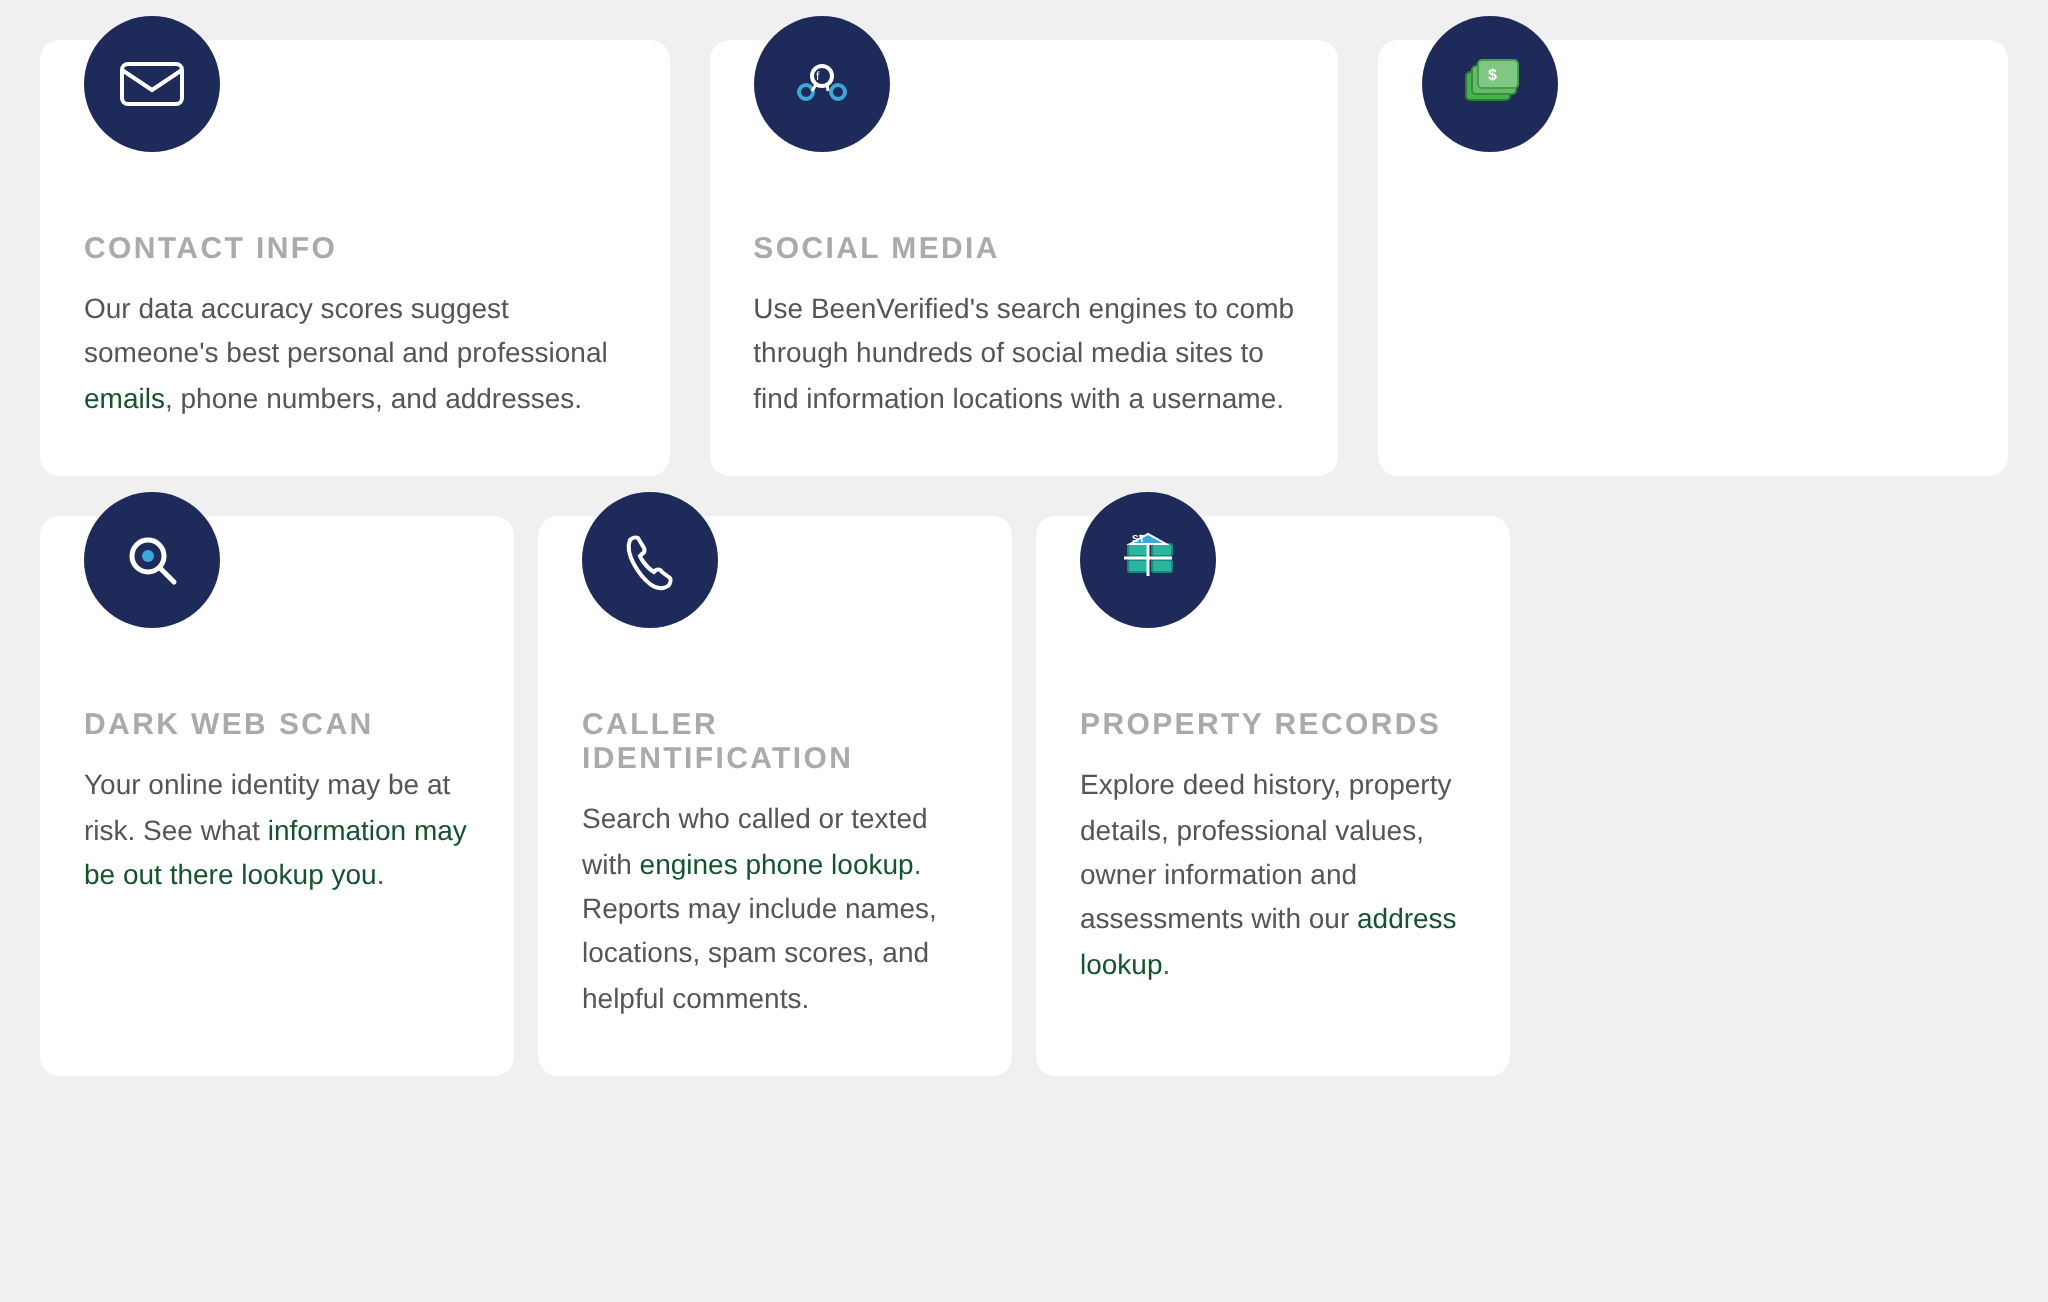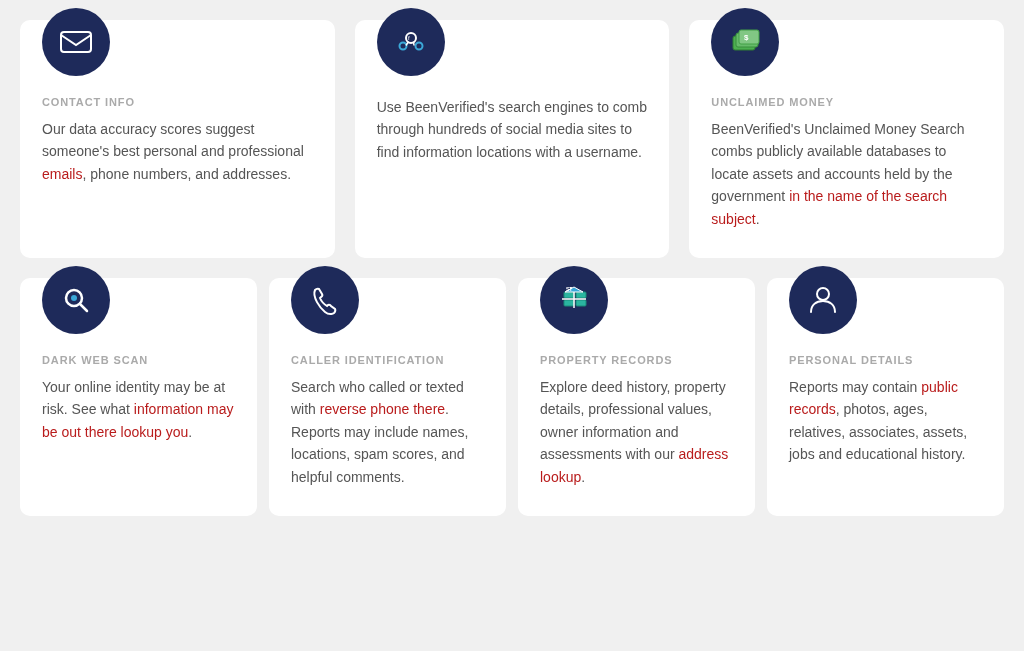--- a/index.html
+++ b/index.html
@@ -38,34 +38,35 @@
       justify-content: center;
       margin-bottom: 18px;
       position: relative;
       top: -36px;
       margin-bottom: 0;
     }
     .card-body {
       margin-top: -16px;
     }
     .card-category {
-      font-size: 11px;
+      font-size: 15px;
       font-weight: 700;
       letter-spacing: 0.08em;
       color: #aaa;
       text-transform: uppercase;
       margin-bottom: 10px;
+      margin-top: 20px;
     }
     .card-text {
       font-size: 14px;
       line-height: 1.6;
       color: #555;
     }
     .card-text a {
-      color: #b91c1c;
+      color: #14532d;
       text-decoration: none;
     }
 
     
     .icon-svg {
       width: 36px;
       height: 36px;
     }
   </style>
 </head>
@@ -89,35 +90,32 @@
         <div class="icon-wrap">
           <svg class="icon-svg" viewBox="0 0 36 36" fill="none" xmlns="http://www.w3.org/2000/svg">
       <circle cx="18" cy="14" r="5" stroke="white" stroke-width="2" fill="none"></circle>
       <circle cx="10" cy="22" r="3.5" stroke="#3ba8d8" stroke-width="2" fill="none"></circle>
       <circle cx="26" cy="22" r="3.5" stroke="#3ba8d8" stroke-width="2" fill="none"></circle>
       <path d="M13 21.5L15.5 17.5M21 21.5L20.5 17.5" stroke="white" stroke-width="1.5"></path>
       <text x="15" y="16" font-size="6" fill="white" font-family="Arial">f</text>
     </svg>
         </div>
         <div class="card-body">
+          <div class="card-category">SOCIAL MEDIA</div>
           <div class="card-text">Use BeenVerified's search engines to comb through hundreds of social media sites to find information locations with a username.</div>
         </div>
       </div>
       <div class="card">
         <div class="icon-wrap">
           <svg class="icon-svg" viewBox="0 0 36 36" fill="none" xmlns="http://www.w3.org/2000/svg">
       <rect x="6" y="12" width="22" height="14" rx="2" fill="#4caf50" stroke="#2e7d32" stroke-width="1"></rect>
       <rect x="9" y="9" width="22" height="14" rx="2" fill="#66bb6a" stroke="#388e3c" stroke-width="1"></rect>
       <rect x="12" y="6" width="20" height="14" rx="2" fill="#81c784" stroke="#43a047" stroke-width="1"></rect>
       <text x="17" y="16" font-size="8" fill="white" font-weight="bold" font-family="Arial">$</text>
     </svg>
-        </div>
-        <div class="card-body">
-          <div class="card-category">UNCLAIMED MONEY</div>
-          <div class="card-text">BeenVerified's Unclaimed Money Search combs publicly available databases to locate assets and accounts held by the government <a href="#">in the name of the search subject</a>.</div>
         </div>
       </div>
     </div>
   <div class="row row-4" id="row2">
       <div class="card">
         <div class="icon-wrap">
           <svg class="icon-svg" viewBox="0 0 36 36" fill="none" xmlns="http://www.w3.org/2000/svg">
       <circle cx="16" cy="16" r="8" stroke="white" stroke-width="2.5" fill="none"></circle>
       <circle cx="16" cy="16" r="3" fill="#3ba8d8"></circle>
       <line x1="22" y1="22" x2="29" y2="29" stroke="white" stroke-width="2.5" stroke-linecap="round"></line>
@@ -129,21 +127,21 @@
         </div>
       </div>
       <div class="card">
         <div class="icon-wrap">
           <svg class="icon-svg" viewBox="0 0 36 36" fill="none" xmlns="http://www.w3.org/2000/svg">
       <path d="M8 8c0 0 2-2 4-1l3 5c0 0 1 2-1 3l-1 1c0 0 2 5 7 8l1-1c0 0 2-1 3 1l4 3c1 2-1 4-1 4s-4 3-9-1C13 26 5 15 8 8z" stroke="white" stroke-width="2" fill="none"></path>
     </svg>
         </div>
         <div class="card-body">
           <div class="card-category">CALLER IDENTIFICATION</div>
-          <div class="card-text">Search who called or texted with <a href="#">reverse phone there</a>. Reports may include names, locations, spam scores, and helpful comments.</div>
+          <div class="card-text">Search who called or texted with <a href="#">engines phone lookup</a>. Reports may include names, locations, spam scores, and helpful comments.</div>
         </div>
       </div>
       <div class="card">
         <div class="icon-wrap">
           <svg class="icon-svg" viewBox="0 0 36 36" fill="none" xmlns="http://www.w3.org/2000/svg">
       <rect x="8" y="10" width="10" height="6" rx="1" fill="#2bb5a0" stroke="#1a8a78" stroke-width="1"></rect>
       <rect x="20" y="10" width="10" height="6" rx="1" fill="#2bb5a0" stroke="#1a8a78" stroke-width="1"></rect>
       <rect x="8" y="18" width="10" height="6" rx="1" fill="#2bb5a0" stroke="#1a8a78" stroke-width="1"></rect>
       <rect x="20" y="18" width="10" height="6" rx="1" fill="#2bb5a0" stroke="#1a8a78" stroke-width="1"></rect>
       <line x1="18" y1="8" x2="18" y2="26" stroke="white" stroke-width="1.5"></line>
@@ -151,26 +149,14 @@
       <line x1="14" y1="6" x2="22" y2="8" stroke="white" stroke-width="1.5"></line>
       <polygon points="9,10 18,5 27,10" fill="#3ba8d8" stroke="white" stroke-width="1"></polygon>
       <text x="10" y="9" font-size="5" fill="white" font-family="Arial" font-weight="bold">ST</text>
     </svg>
         </div>
         <div class="card-body">
           <div class="card-category">PROPERTY RECORDS</div>
           <div class="card-text">Explore deed history, property details, professional values, owner information and assessments with our <a href="#">address lookup</a>.</div>
         </div>
       </div>
-      <div class="card">
-        <div class="icon-wrap">
-          <svg class="icon-svg" viewBox="0 0 36 36" fill="none" xmlns="http://www.w3.org/2000/svg">
-      <circle cx="18" cy="12" r="6" stroke="white" stroke-width="2" fill="none"></circle>
-      <path d="M6 30c0-7 5-11 12-11s12 4 12 11" stroke="white" stroke-width="2" fill="none" stroke-linecap="round"></path>
-    </svg>
-        </div>
-        <div class="card-body">
-          <div class="card-category">PERSONAL DETAILS</div>
-          <div class="card-text">Reports may contain <a href="#">public records</a>, photos, ages, relatives, associates, assets, jobs and educational history.</div>
-        </div>
-      </div>
     </div>
 </div>
 
 </body></html>

